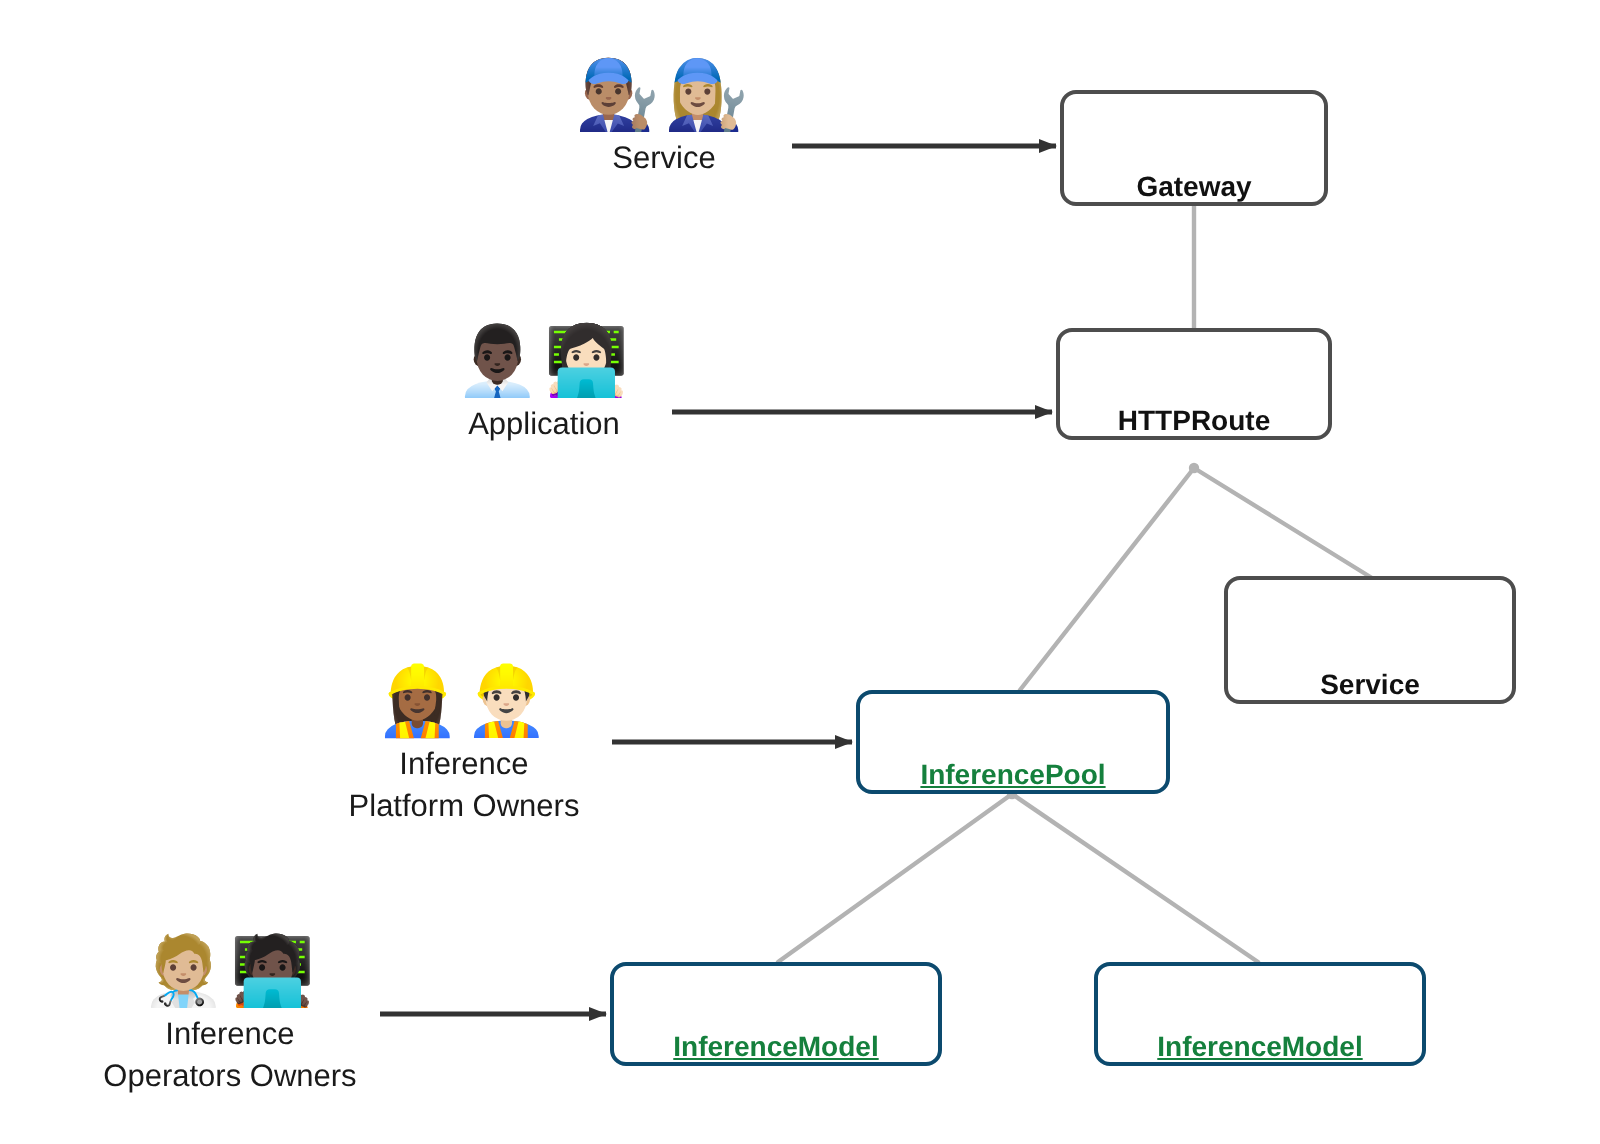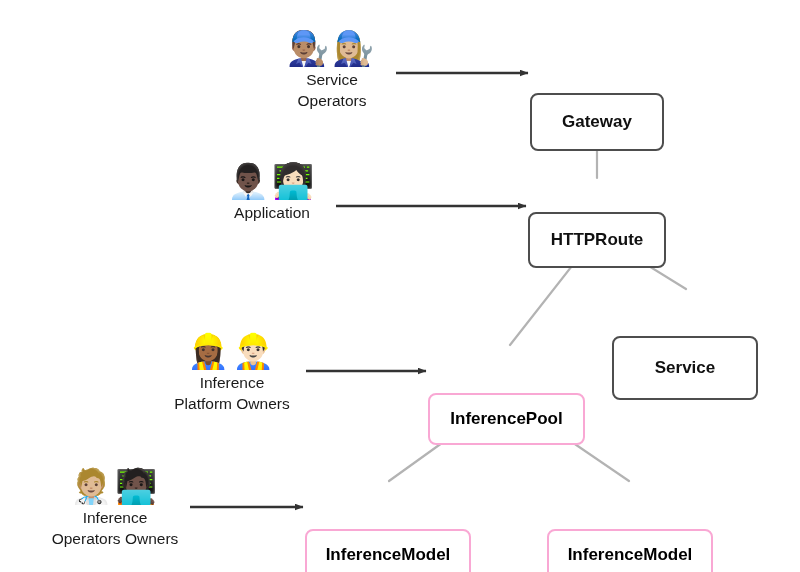--- a/index.html
+++ b/index.html
@@ -45,37 +45,37 @@
     color: #1a1a1a;
     margin-top: 2px;
     font-family: "Liberation Sans", sans-serif;
   }
 
   
   .node {
     position: absolute;
     box-sizing: border-box;
     display: flex;
-    align-items: center;
+    align-items: flex-end;
     justify-content: center;
     border-radius: 8px;
     background: #ffffff;
-    font-size: 17px;
+    font-size: 14px;
     font-weight: bold;
     font-family: "Liberation Sans", sans-serif;
     white-space: nowrap;
-    margin-top: 48px;
   }
   .node.dark {
     border: 2px solid #4d4d4d;
     color: #111111;
   }
   .node.blue {
-    border: 2px solid #f9a8d4;
-    color: #000000;
+    border: 2px solid #0c4a6e;
+    color: #15803d;
+    text-decoration: underline;
   }
 </style>
 </head>
 <body>
 
 <div id="canvas">
 
   <svg id="edges" viewBox="0 0 800 572" width="800" height="572" xmlns="http://www.w3.org/2000/svg">
     <defs>
       <marker id="arrowhead" markerWidth="9" markerHeight="7" refX="8.5" refY="3.5" orient="auto" markerUnits="userSpaceOnUse">
@@ -97,21 +97,20 @@
       <line x1="396" y1="73" x2="528" y2="73"></line>
       <line x1="336" y1="206" x2="526" y2="206"></line>
       <line x1="306" y1="371" x2="426" y2="371"></line>
       <line x1="190" y1="507" x2="303" y2="507"></line>
     </g>
   </svg>
 
   <div class="actor" style="left:222px; top:28px;">
     <div class="emoji-row">👨🏽‍🔧👩🏼‍🔧</div>
     <div class="caption">Service</div>
-    <div class="caption">Operators</div>
   </div>
 
   <div class="actor" style="left:162px; top:161px;">
     <div class="emoji-row">👨🏿‍💼👩🏻‍💻</div>
     <div class="caption">Application</div>
   </div>
 
   <div class="actor" style="left:122px; top:331px;">
     <div class="emoji-row">👷🏾‍♀️👷🏻‍♂️</div>
     <div class="caption">Inference</div>

